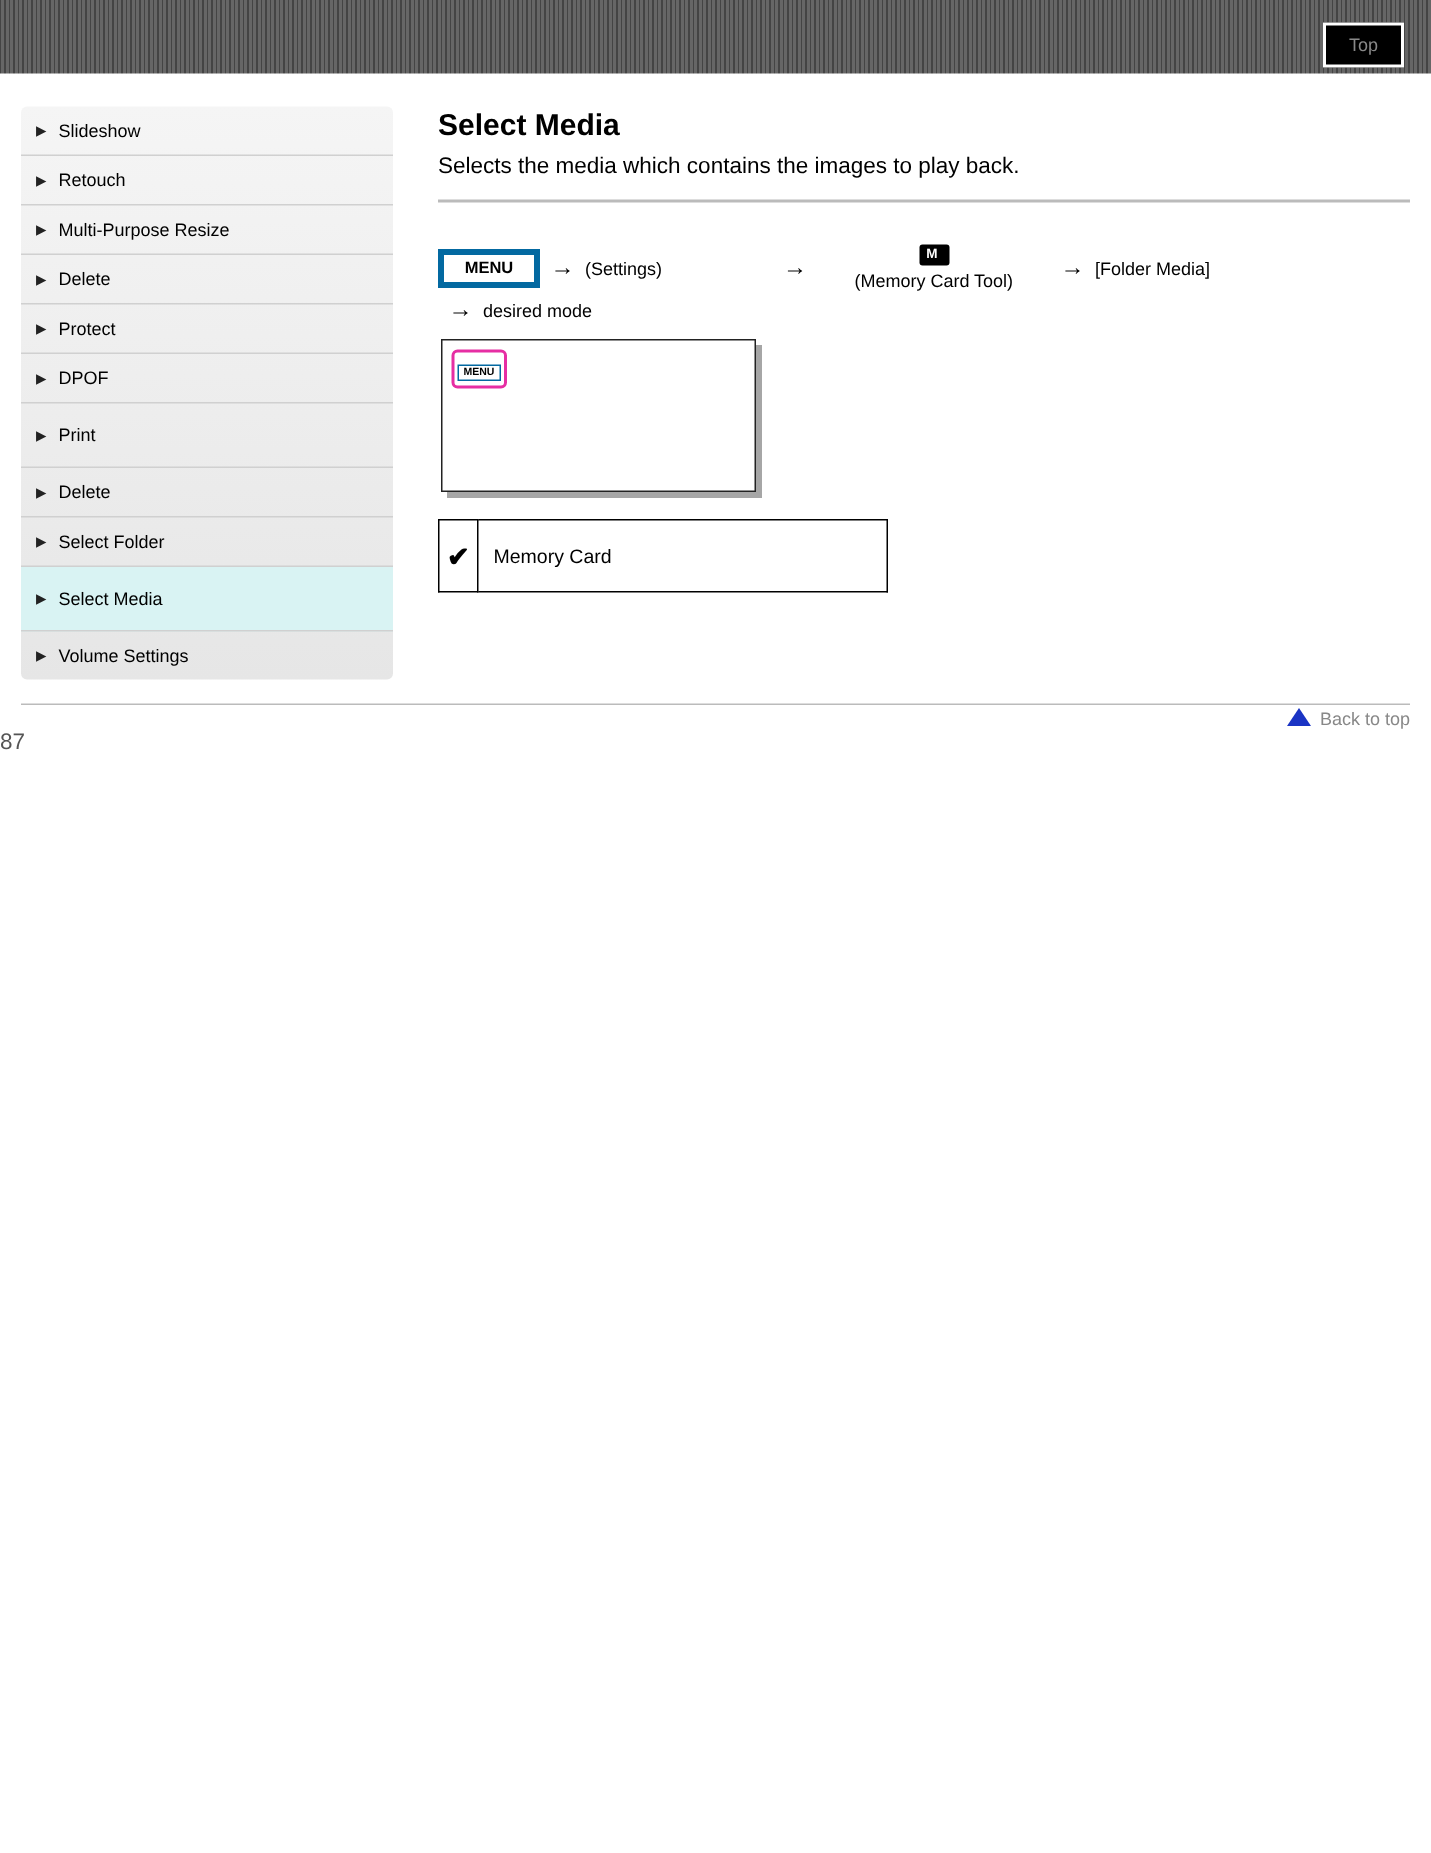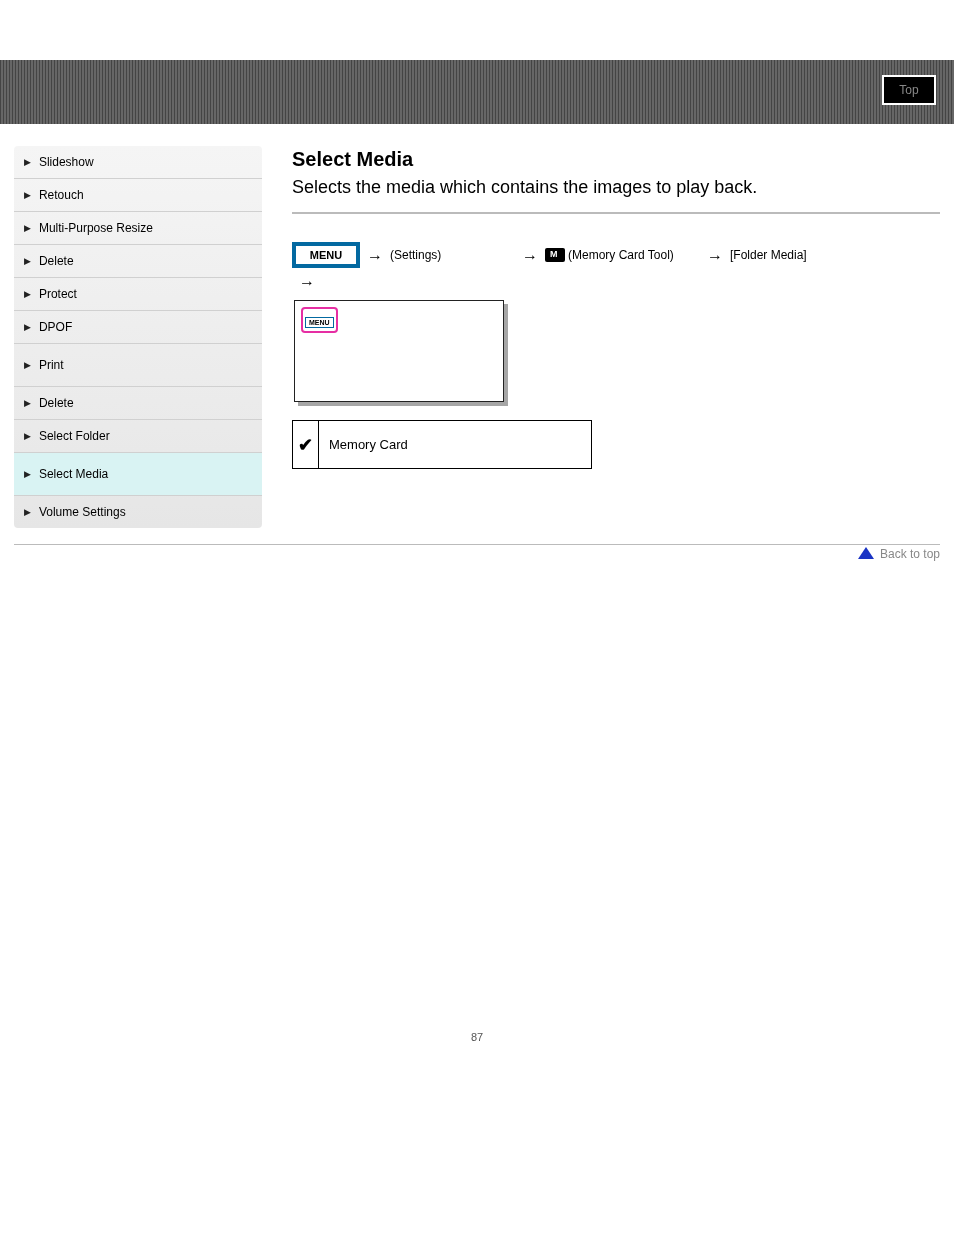--- a/index.html
+++ b/index.html
@@ -5,22 +5,21 @@
   * { box-sizing: border-box; }
   body {
     margin: 0;
     font-family: Arial, Helvetica, sans-serif;
     background: #fff;
     color: #000;
     width: 954px;
   }
   .header-band {
     background: repeating-linear-gradient(90deg, #444 0 1px, #666 1px 3px);
-    height: 64px;
-    margin-top: 60px;
+    height: 49px;
     position: relative;
   }
   .header-tab {
     position: absolute;
     right: 18px;
     top: 15px;
     width: 54px;
     height: 30px;
     background: #000;
     border: 2px solid #fff;
@@ -77,21 +76,21 @@
   .main {
     flex: 1;
     padding-top: 2px;
   }
   .main-title {
     font-size: 20px;
     font-weight: bold;
     margin: 0 0 6px 0;
   }
   .main-sub {
-    font-size: 18px;
+    font-size: 15px;
     margin: 0 0 14px 0;
   }
   .hr1 { border: none; border-top: 2px solid #bbb; margin: 0 0 8px 0; }
   .path-row {
     display: grid;
     grid-template-columns: 68px 30px 125px 30px 155px 30px auto;
     align-items: center;
     font-size: 12px;
     margin: 28px 0 10px 0;
   }
@@ -100,22 +99,23 @@
     padding: 3px 6px;
     font-size: 11px;
     font-weight: bold;
     text-align: center;
     background: #fff;
     display: inline-block;
   }
   .arrow-r { font-size: 16px; text-align: center; }
   .mcard-icon {
     display: inline-flex;
-    align-items: flex-end;
+    align-items: center;
     gap: 3px;
+    flex-direction: column;
   }
   .mcard-glyph {
     width: 20px; height: 14px;
     background: #000;
     border-radius: 2px;
     position: relative;
     display:inline-block;
   }
   .mcard-glyph::after{
     content:"M";
@@ -171,24 +171,23 @@
     font-size: 12px;
     color: #888;
   }
   .back-row .up {
     width: 0; height: 0;
     border-left: 8px solid transparent;
     border-right: 8px solid transparent;
     border-bottom: 12px solid #1a34c4;
   }
   .page-num {
-    text-align: center;
-    font-size: 11px;
+    text-align: left;
+    font-size: 15px;
     color: #555;
-    margin-top: 470px;
     padding-bottom: 20px;
   }
 </style>
 </head>
 <body>
 
 <div class="header-band">
   <div class="header-tab">Top</div>
 </div>
 
@@ -252,20 +251,21 @@
       <span class="arrow-r">→</span>
       <span class="mcard-icon">
         <span class="mcard-glyph"></span>
         <span>(Memory Card Tool)</span>
       </span>
       <span class="arrow-r">→</span>
       <span>[Folder Media]</span>
     </div>
     <div class="path-row" style="margin-top:-6px; grid-template-columns: 30px auto;">
       <span class="arrow-r">→</span>
+      <span>desired mode</span>
     </div>
 
     <div class="screenshot-box">
       <div class="screenshot-menu">
         <span class="menu-box">MENU</span>
       </div>
     </div>
 
     <table class="options-table">
       <tbody>

